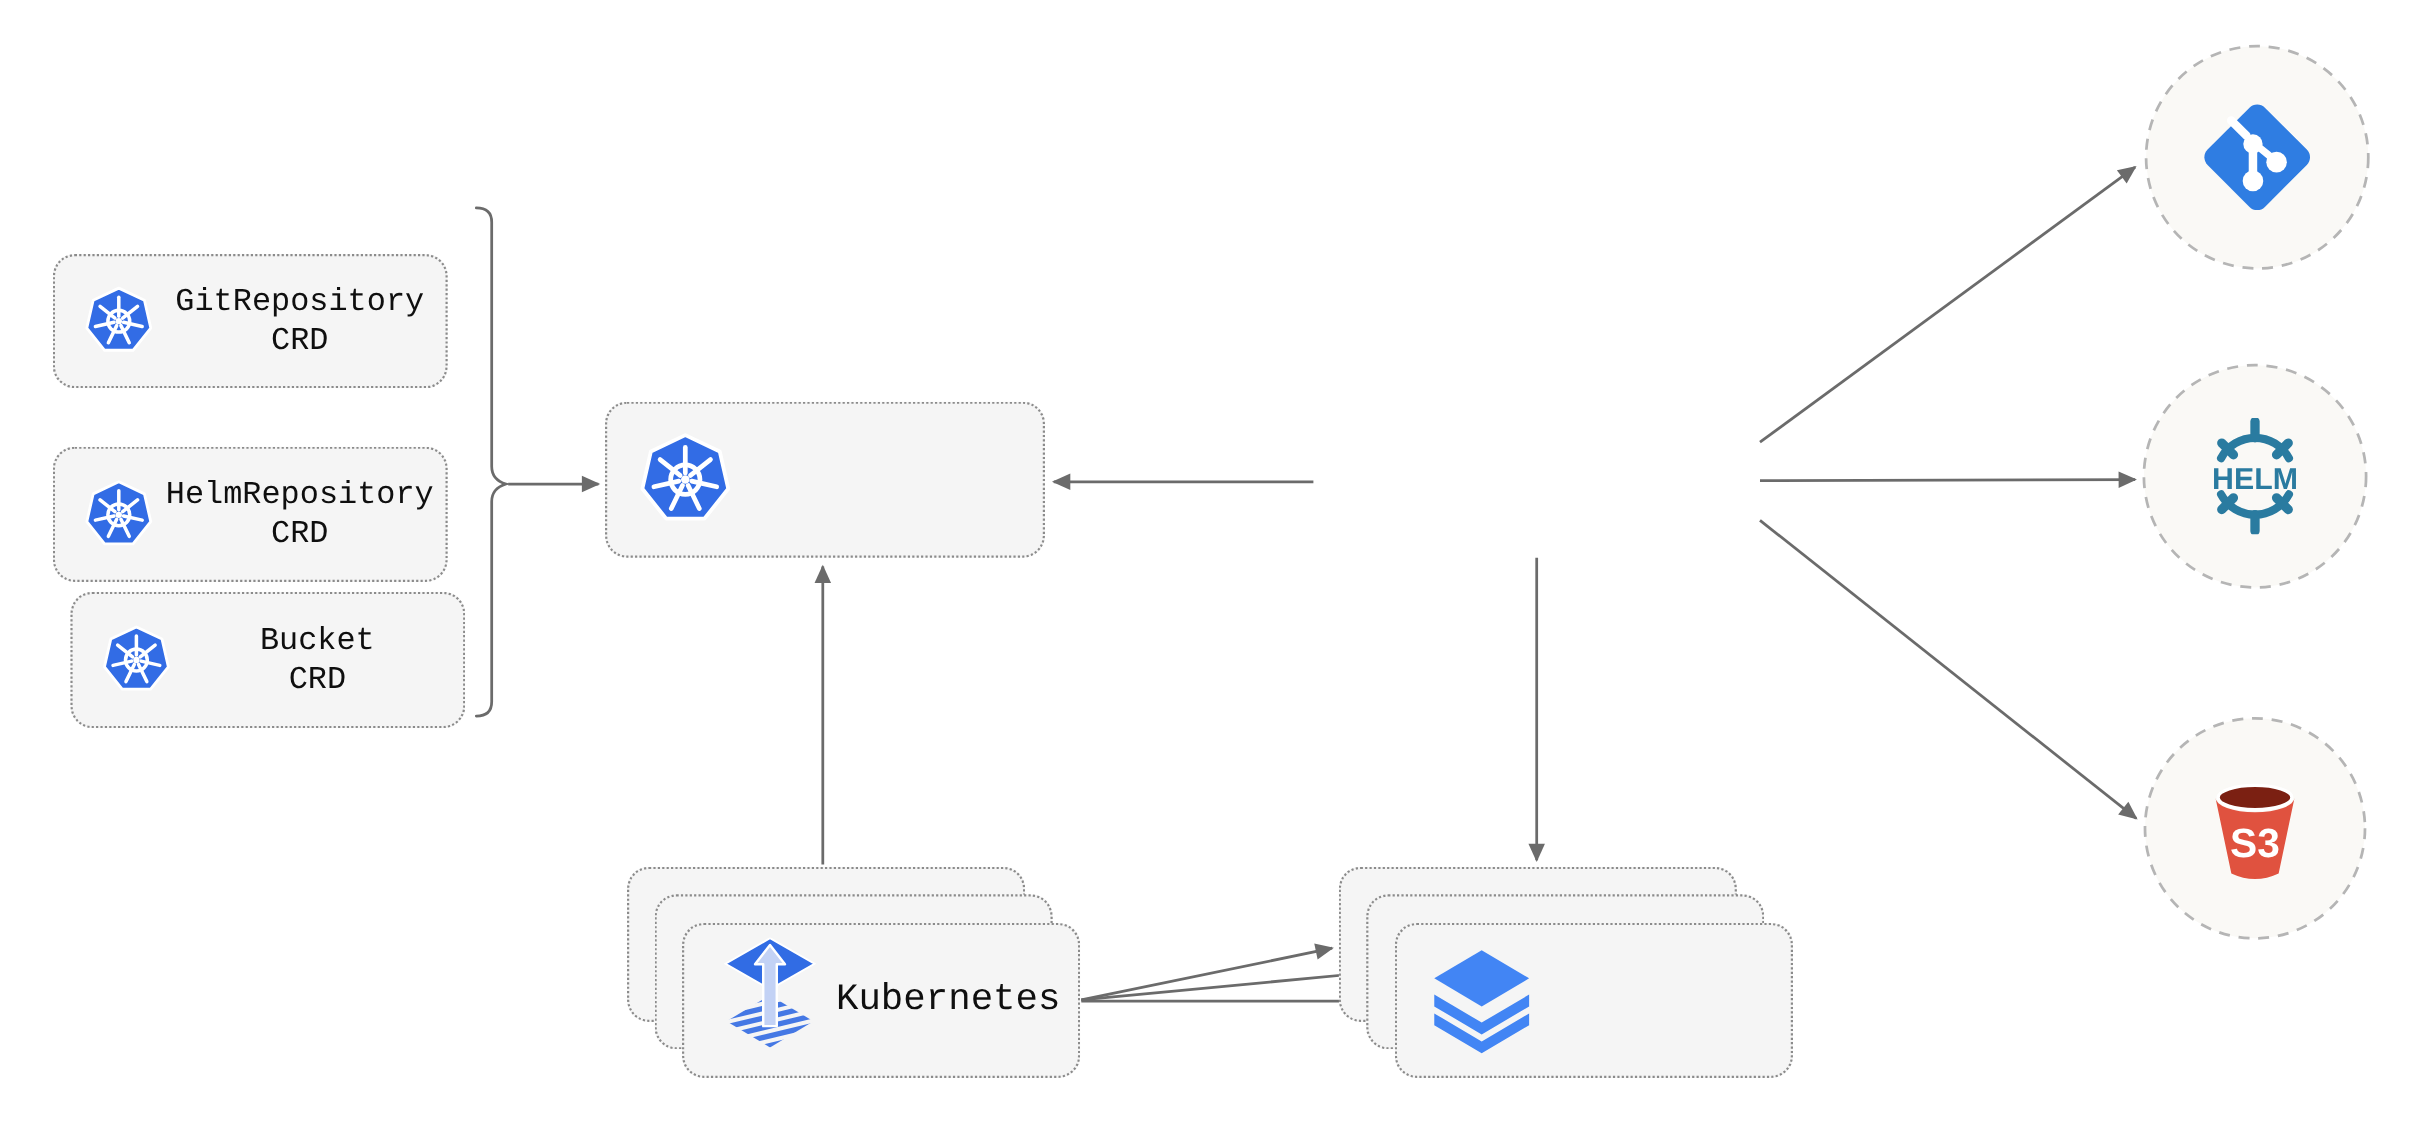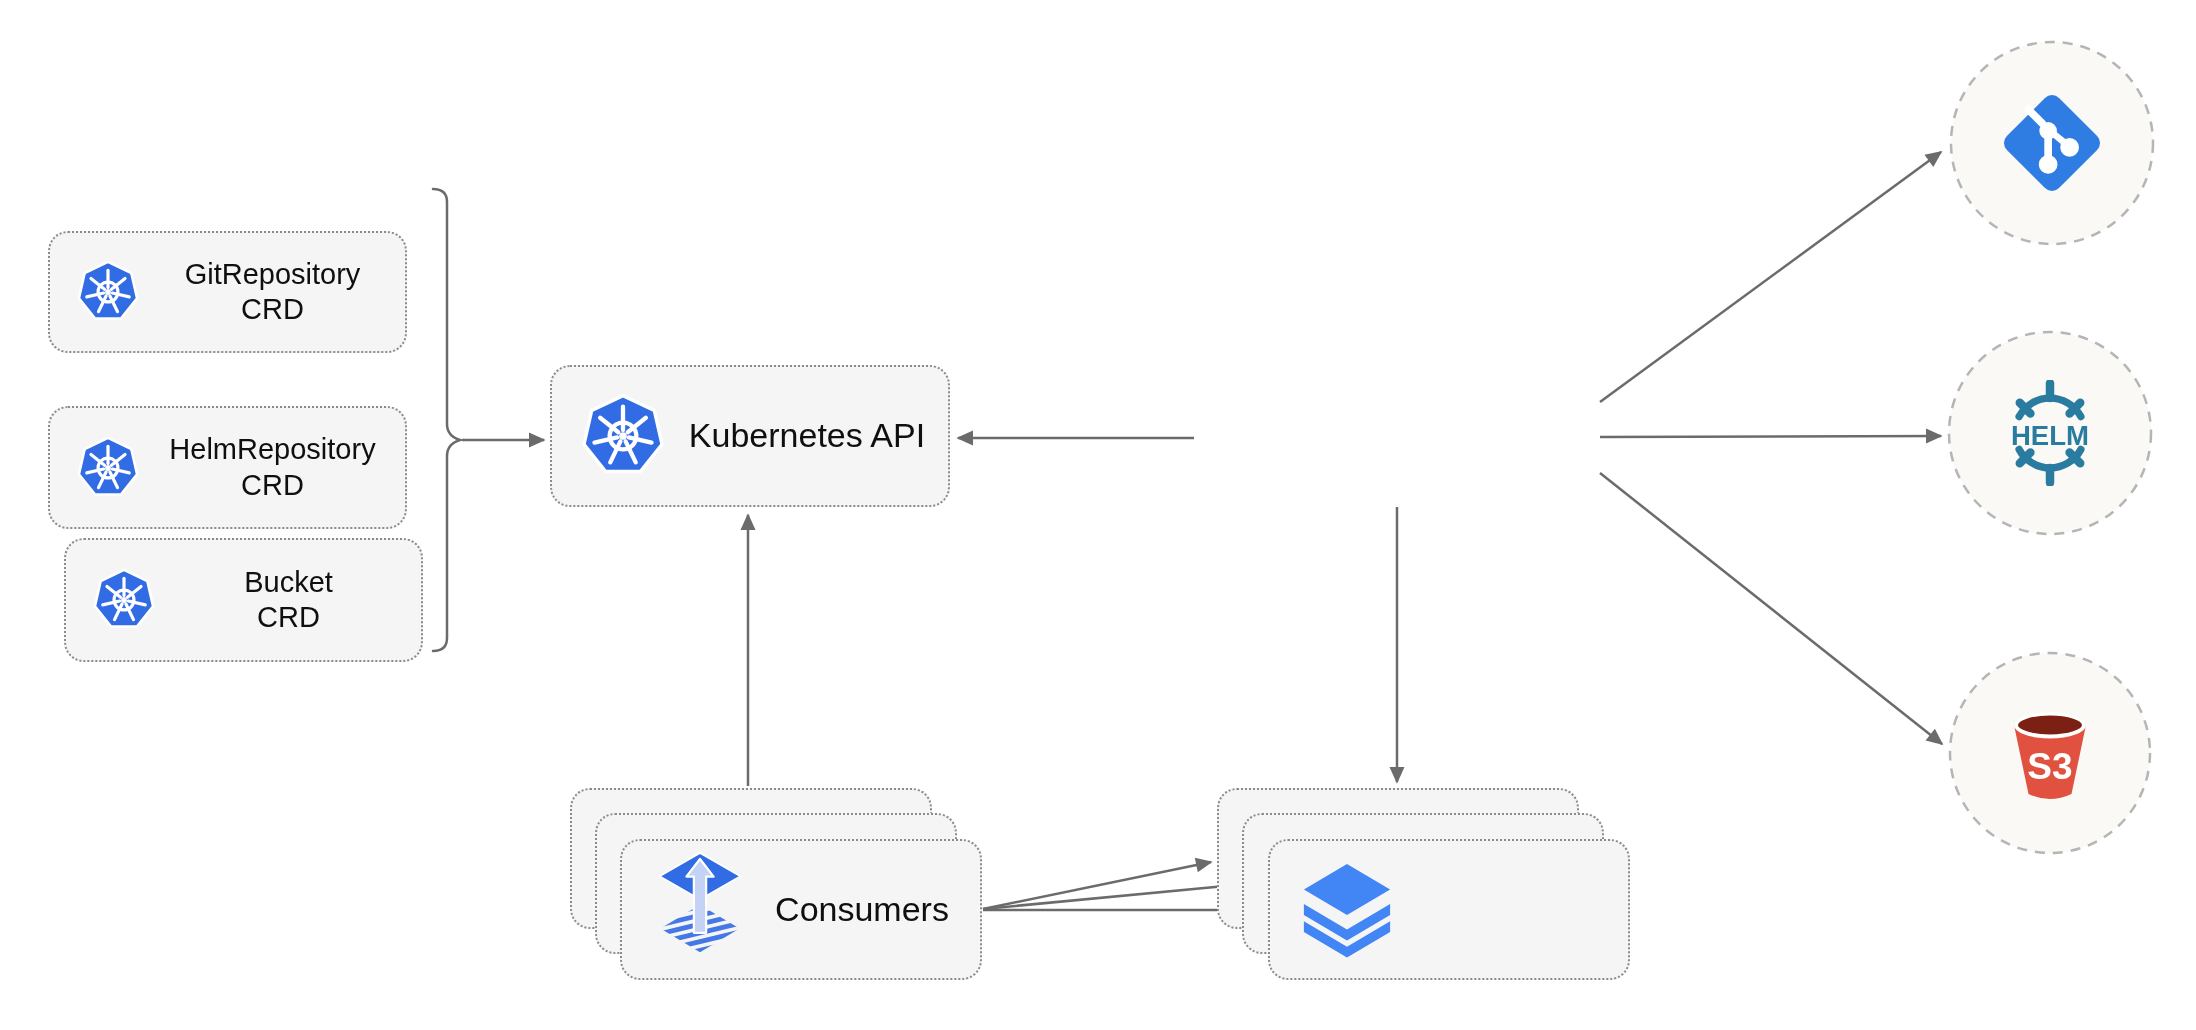--- a/index.html
+++ b/index.html
@@ -1,18 +1,18 @@
 <!DOCTYPE html>
 <html><head>
 <meta charset="utf-8">
 <title>Diagram</title>
 <style>
   html,body{margin:0;padding:0;background:#ffffff;}
   .canvas{position:relative;width:2196px;height:1030px;background:#ffffff;overflow:hidden;
-          font-family:Liberation Sans, sans-serif;color:#0f0f0f;}
+          font-family:Liberation Mono, monospace;color:#0f0f0f;}
   .overlay{position:absolute;left:0;top:0;pointer-events:none;}
   .node{position:absolute;background:#f5f5f5;border:2px dotted #8b8b8b;border-radius:20px;
         display:flex;align-items:center;box-sizing:border-box;}
   .lbl{flex:1;text-align:center;line-height:1.22;color:#0f0f0f;}
   .lbl span{display:block;}
   .crd-lbl{font-size:29px;}
   .big-lbl{font-size:34px;}
   .icon{flex:0 0 auto;display:block;}
   .ext-icon{position:absolute;display:block;}
   svg text{font-family:"Liberation Sans","DejaVu Sans",sans-serif;}
@@ -152,35 +152,32 @@
     <div class="lbl crd-lbl">
       <span>Bucket</span>
       <span>CRD</span>
     </div>
   </div>
 
   <div class="node" style="left:550px;top:365px;width:400px;height:142px;">
     <svg class="icon" style="margin-left:28px;" width="86" height="86">
         <use href="#sym-k8s"></use>
       </svg>
-    <div class="lbl big-lbl">
-      <span>Kubernetes API</span>
-    </div>
   </div>
 
 
   <div>
     <div class="node" style="left:570px;top:788px;width:362px;height:141px;"></div>
     <div class="node" style="left:595px;top:813px;width:362px;height:141px;"></div>
     <div class="node" style="left:620px;top:839px;width:362px;height:141px;">
       <svg class="icon" style="margin-left:34px;" width="88" height="116" viewBox="0 0 100 132">
           <use href="#sym-flux"></use>
         </svg>
       <div class="lbl big-lbl">
-        <span>Consumers</span>
+        <span>Kubernetes</span>
       </div>
     </div>
   </div>
 
   <div>
     <div class="node" style="left:1217px;top:788px;width:362px;height:141px;"></div>
     <div class="node" style="left:1242px;top:813px;width:362px;height:141px;"></div>
     <div class="node" style="left:1268px;top:839px;width:362px;height:141px;">
       <svg class="icon" style="margin-left:28px;" width="98" height="98">
           <use href="#sym-layers"></use>

